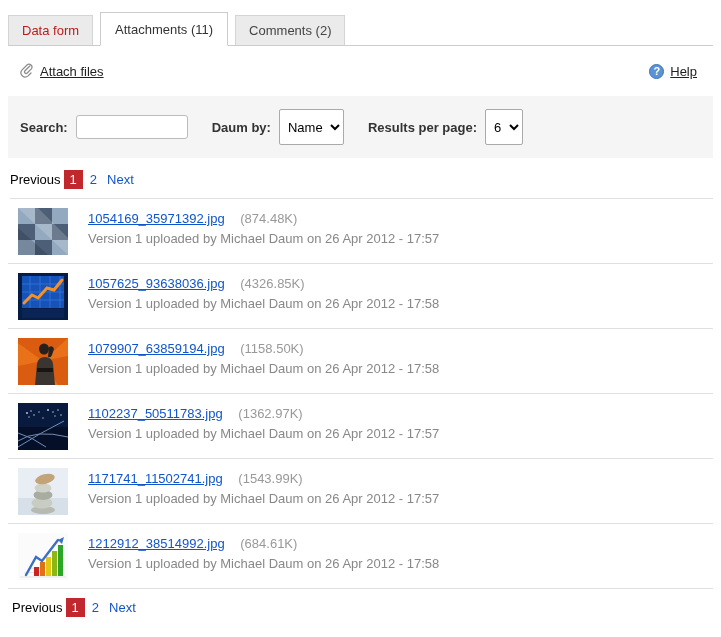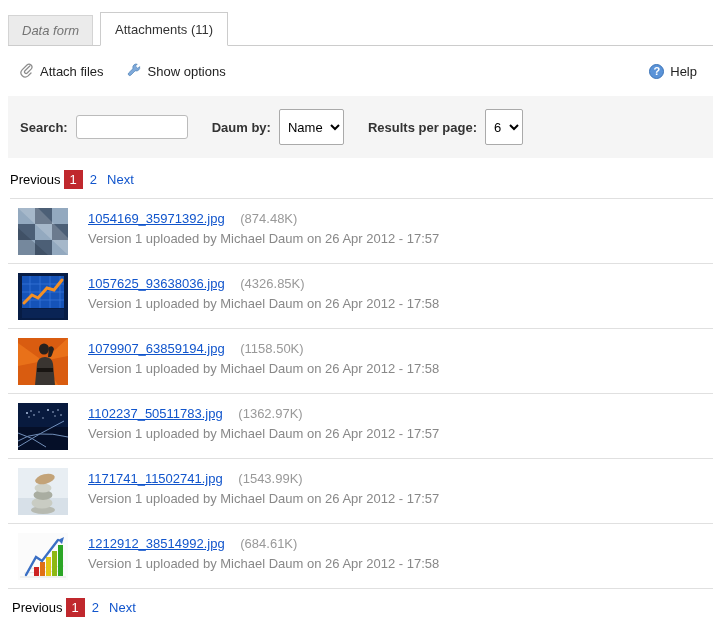--- a/index.html
+++ b/index.html
@@ -12,31 +12,31 @@
   }
   .page { padding: 12px 8px 0 8px; }
 
   
   .tabbar { display: flex; align-items: flex-end; border-bottom: 1px solid #ccc; padding-left: 0; }
   .tab {
     background: #ebebeb; border: 1px solid #d4d4d4; border-bottom: none;
     padding: 7px 13px 7px 13px; margin-right: 7px; color: #444;
     cursor: pointer; white-space: nowrap;
   }
-  .tab.red { color: #737373; font-style: italic; }
+  .tab.red { color: #b91c1c; }
   .tab.active {
     background: #fff; border: 1px solid #ccc; border-bottom: 1px solid #fff;
     margin-bottom: -1px; padding: 9px 14px 8px 14px; color: #333;
   }
 
   
   .toolbar { display: flex; align-items: center; margin: 16px 2px 15px 10px; }
   .toolbar .spacer { flex: 1; }
   .tool-link { display: inline-flex; align-items: center; gap: 6px; margin-right: 22px; cursor: pointer; }
-  .tool-link a, a.plain { color: #222; }
+  .tool-link a, a.plain { color: #222; text-decoration: underline; }
   .help-link { margin-right: 14px; }
   .circle-icon {
     display: inline-flex; width: 15px; height: 15px; border-radius: 50%;
     align-items: center; justify-content: center;
     color: #fff; font-size: 11px; font-weight: bold; line-height: 1;
     flex: none;
   }
   .circle-icon.help  { background: #5a93d8; border: 1px solid #3c74b8; }
   .circle-icon.plus  { background: #55ad55; border: 1px solid #3c8c3c; font-size: 12px; }
 
@@ -83,38 +83,31 @@
   svg { shape-rendering: auto; }
 </style>
 </head>
 <body>
 
 <div class="page">
 
   <div class="tabbar">
     <div class="tab red">Data form</div>
     <div class="tab active">Attachments (11)</div>
+    <div class="tab">Comments (2)</div>
   </div>
 
   <div class="toolbar">
     <span class="tool-link">
       <span>
         <svg width="16" height="16" viewBox="0 0 16 16">
           <path d="M11.8 4.0 L7.0 8.8 a1.55 1.55 0 0 0 2.2 2.2 L13.1 7.1 a2.9 2.9 0 0 0 -4.1 -4.1 L4.1 7.9 a4.25 4.25 0 0 0 6.0 6.0 l2.9 -2.9" fill="none" stroke="#8d8d8d" stroke-width="1.25" stroke-linecap="round"></path>
         </svg>
       </span>
       <a class="plain">Attach files</a>
-    </span>
-    <span class="tool-link">
-      <span>
-        <svg width="16" height="16" viewBox="0 0 16 16">
-          <path d="M13.6 4.6 a3.4 3.4 0 0 1 -4.4 4.2 L4.9 13.1 a1.55 1.55 0 0 1 -2.2 -2.2 L7.0 6.6 a3.4 3.4 0 0 1 4.2 -4.4 L9.4 4.0 l2.4 2.4 z" fill="#7ea9da" stroke="#4c7fb5" stroke-width="0.7" stroke-linejoin="round"></path>
-        </svg>
-      </span>
-      <a class="plain">Show options</a>
     </span>
     <span class="spacer"></span>
     <span class="tool-link help-link">
       <span class="circle-icon help">?</span>
       <a class="plain">Help</a>
     </span>
   </div>
 
   <div class="filterband">
     <label>Search:</label>

